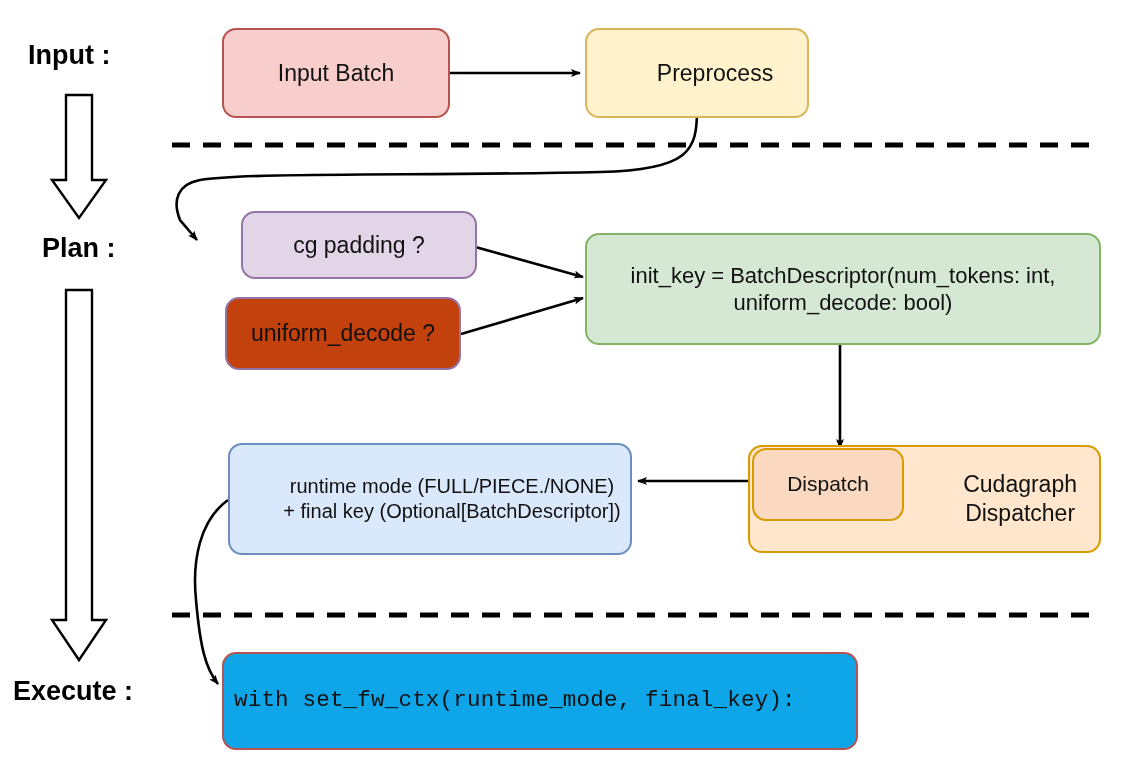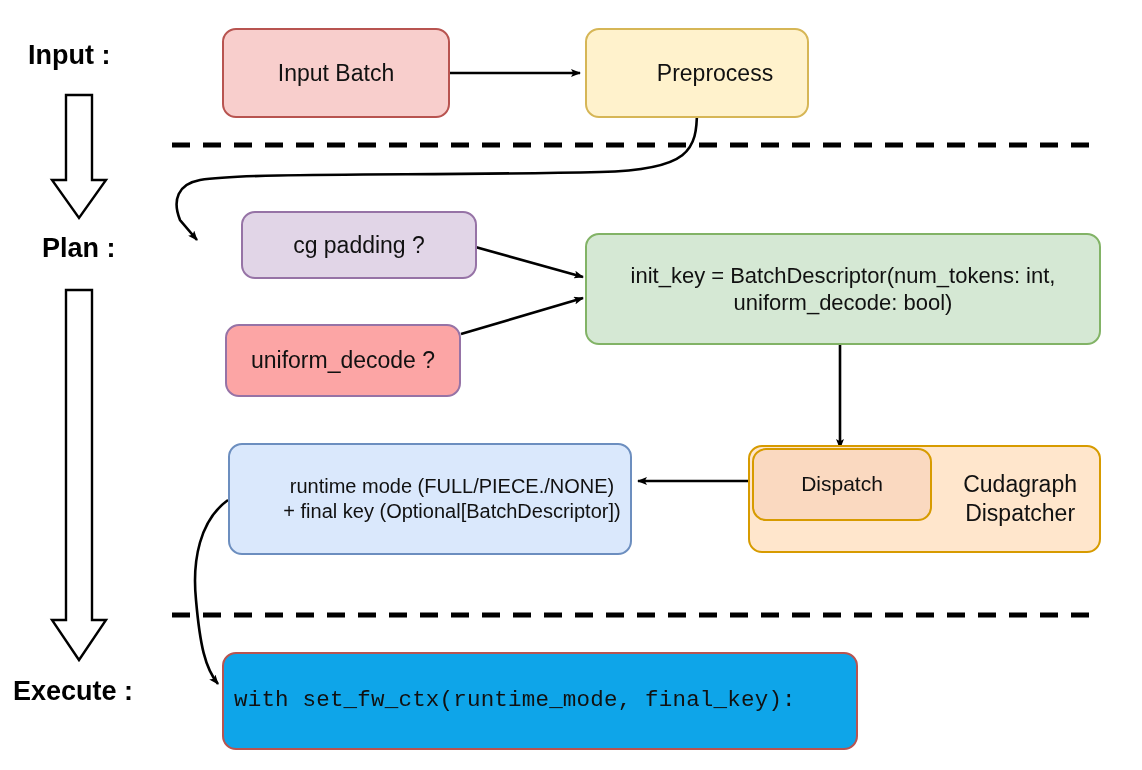--- a/index.html
+++ b/index.html
@@ -51,21 +51,21 @@
     white-space: pre;
     text-align: left;
     justify-content: flex-start;
     font-size: 22.5px;
     line-height: 1.38;
     letter-spacing: 0.2px;
   }
   .n-input-batch   { background:#f8cecc; border-color:#b85450; }
   .n-preprocess    { background:#ffe6cc; border-color:#d6b656; background:#fff2cc; }
   .n-cg-padding    { background:#e1d5e7; border-color:#9673a6; }
-  .n-uniform       { background:#fca5a5; border-color:#9673a6;margin-top:27px; }
+  .n-uniform       { background:#c2410c; border-color:#9673a6; }
   .n-initkey       { background:#d5e8d4; border-color:#82b366; }
   .n-dispatcher    { background:#ffe6cc; border-color:#d79b00; }
   .n-dispatch      { background:#fad9c0; border-color:#d79b00; }
   .n-runtime       { background:#dae8fc; border-color:#6c8ebf;padding-left:44px; }
   .n-code          { background:#0ea5e9; border-color:#b85450; }
 </style>
 </head>
 <body>
 
 <div id="canvas">
@@ -153,21 +153,21 @@
   </div>
 
   <div class="node n-dispatcher" style="left:748px; top:445px; width:353px; height:108px;
               font-size:23px; justify-content:flex-end; padding-right:22px;">
     <div>
       <span>Cudagraph</span>
       <span>Dispatcher</span>
     </div>
   </div>
 
-  <div class="node n-dispatch" style="left:752px; top:448px; width:180px; height:73px; font-size:21px;">
+  <div class="node n-dispatch" style="left:752px; top:448px; width:152px; height:73px; font-size:21px;">
     <span>Dispatch</span>
   </div>
 
   <div class="node n-runtime" style="left:228px; top:443px; width:404px; height:112px; font-size:20px;">
     <div>
       <span>runtime mode (FULL/PIECE./NONE)</span>
       <span>+ final key (Optional[BatchDescriptor])</span>
     </div>
   </div>
 

